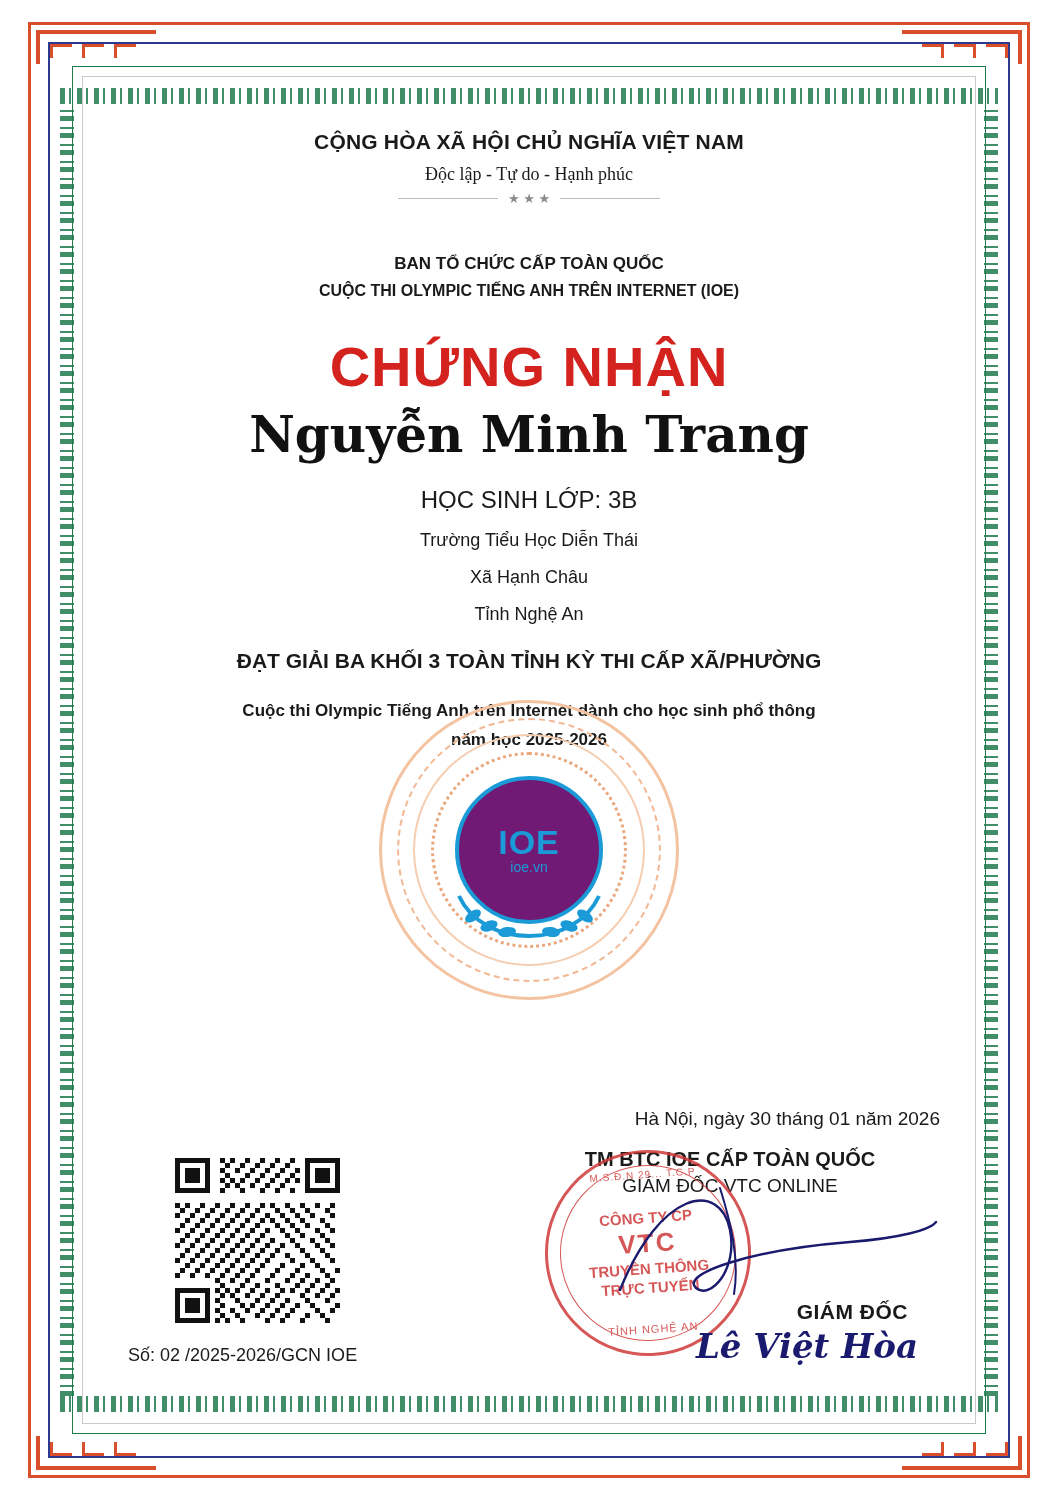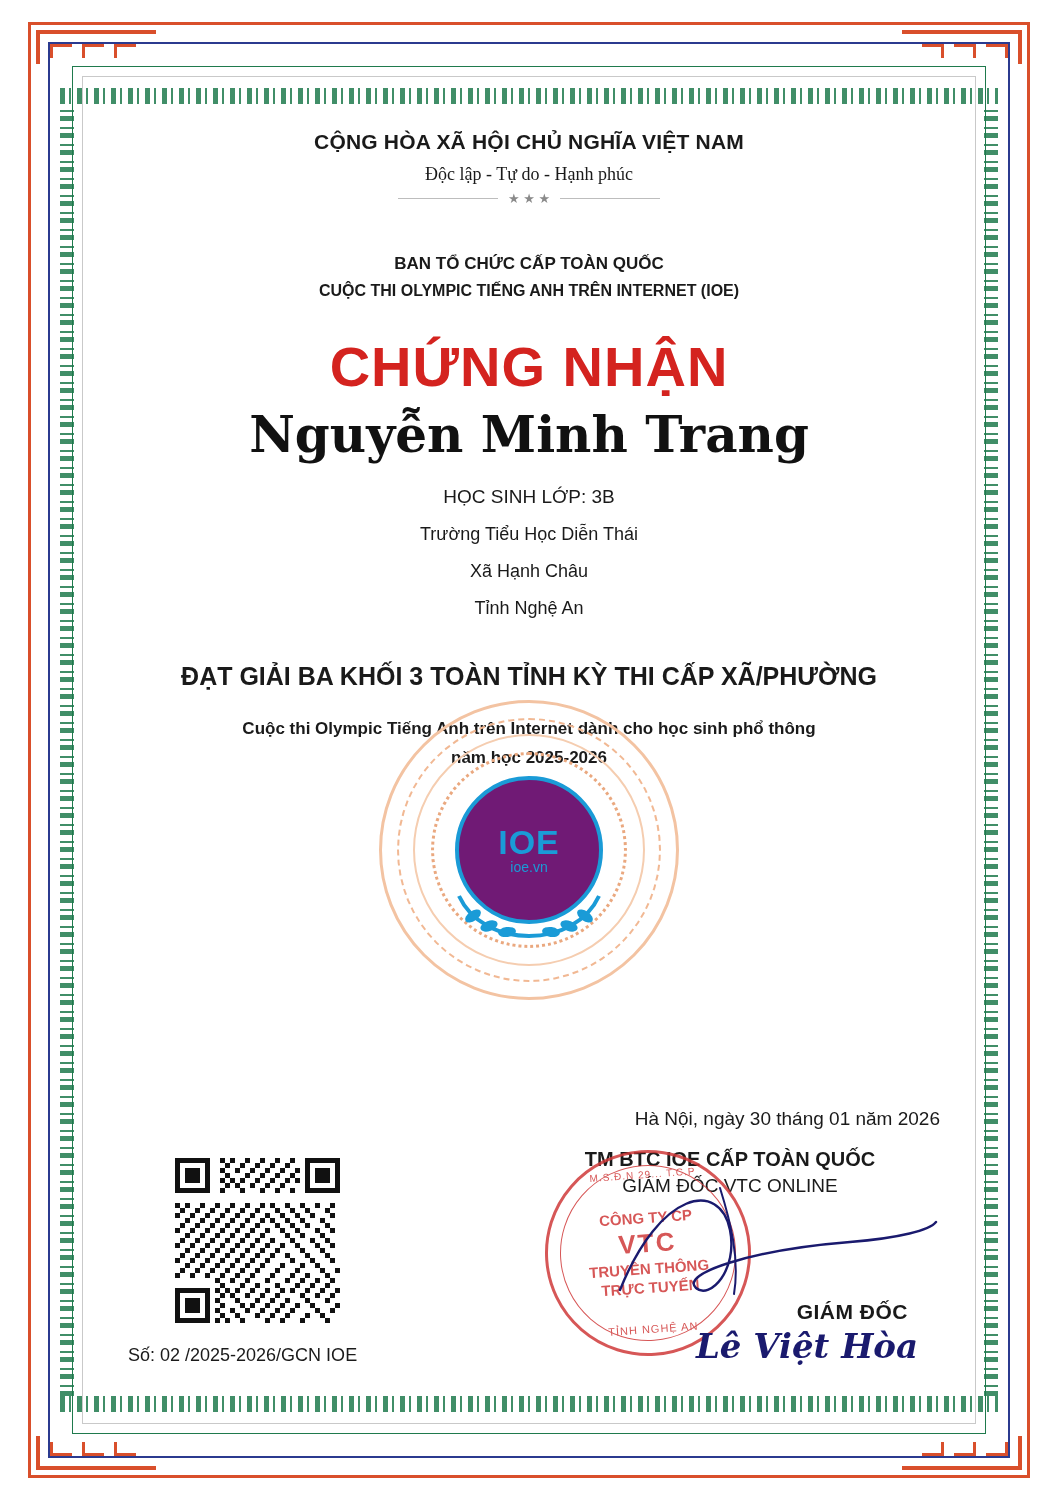--- a/index.html
+++ b/index.html
@@ -145,28 +145,28 @@
     margin-bottom: 6px;
   }
   .name {
     font-family: "DejaVu Serif", serif;
     font-weight: bold;
     font-size: 50px;
     color: #111;
     margin-bottom: 22px;
   }
   .line {
-    font-size: 19px;
+    font-size: 24px;
     margin-bottom: 16px;
   }
   .line.small { font-size: 18px; }
   .award {
-    font-size: 25px;
-    font-weight: bold;
-    margin-top: 43px;
+    font-size: 21px;
+    font-weight: bold;
+    margin-top: 24px;
     margin-bottom: 24px;
   }
   .sub {
     font-size: 17px;
     font-weight: bold;
     line-height: 1.7;
   }
 
   
   .emblem-wrap {

